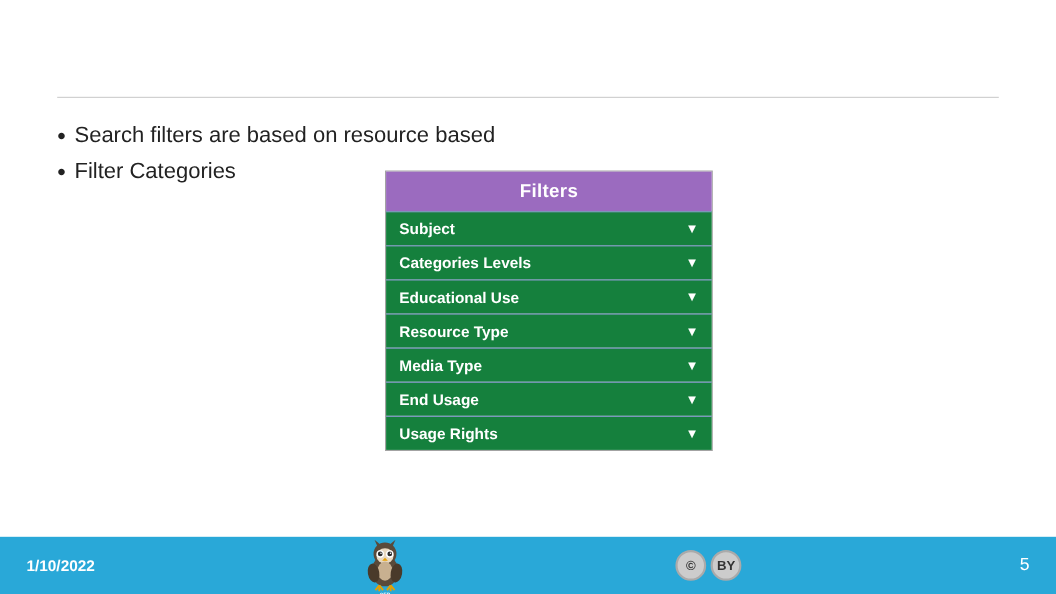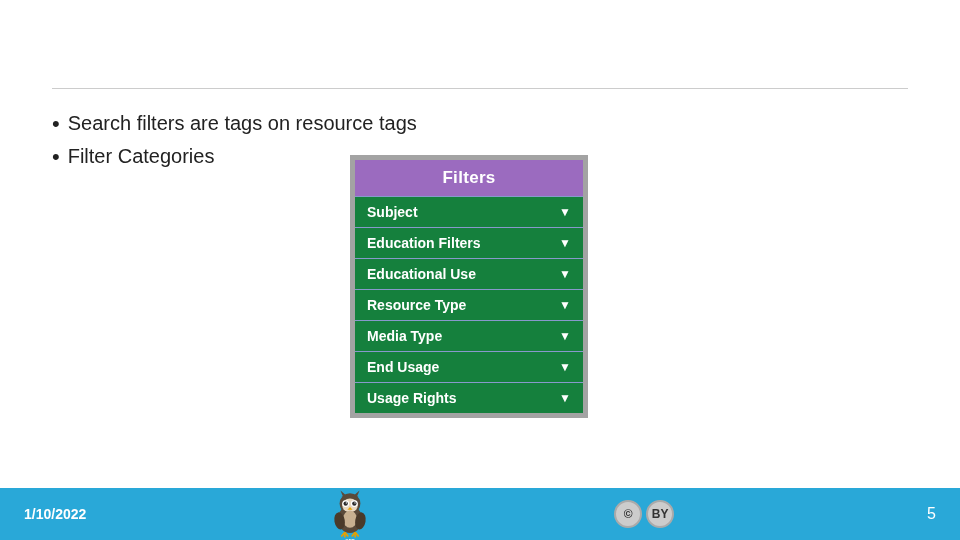--- a/index.html
+++ b/index.html
@@ -48,23 +48,23 @@
       color: #222222;
       font-size: 22px;
       line-height: 1;
     }
 
     
     .filters-panel {
       position: absolute;
       top: 155px;
       left: 350px;
-      width: 238px;
+      width: 298px;
       background: #ffffff;
-      border: 5px solid #a3a3a3;
+      border: 1px solid #a3a3a3;
     }
 
     .filters-header {
       background: #9b6bbf;
       color: #ffffff;
       font-size: 17px;
       font-weight: 700;
       text-align: center;
       padding: 8px 12px;
       letter-spacing: 0.3px;
@@ -166,36 +166,36 @@
 <body>
 
 <div class="slide">
 
 
   <div class="title-rule"></div>
 
   <div class="bullets">
     <div class="bullet">
       <span class="bullet-dot">•</span>
-      <span>Search filters are tags on resource tags</span>
+      <span>Search filters are based on resource based</span>
     </div>
     <div class="bullet">
       <span class="bullet-dot">•</span>
       <span>Filter Categories</span>
     </div>
   </div>
 
   <div class="filters-panel">
     <div class="filters-header">Filters</div>
     <div class="filter-row">
       <span>Subject</span>
       <span class="filter-arrow">▼</span>
     </div>
     <div class="filter-row">
-      <span>Education Filters</span>
+      <span>Categories Levels</span>
       <span class="filter-arrow">▼</span>
     </div>
     <div class="filter-row">
       <span>Educational Use</span>
       <span class="filter-arrow">▼</span>
     </div>
     <div class="filter-row">
       <span>Resource Type</span>
       <span class="filter-arrow">▼</span>
     </div>

